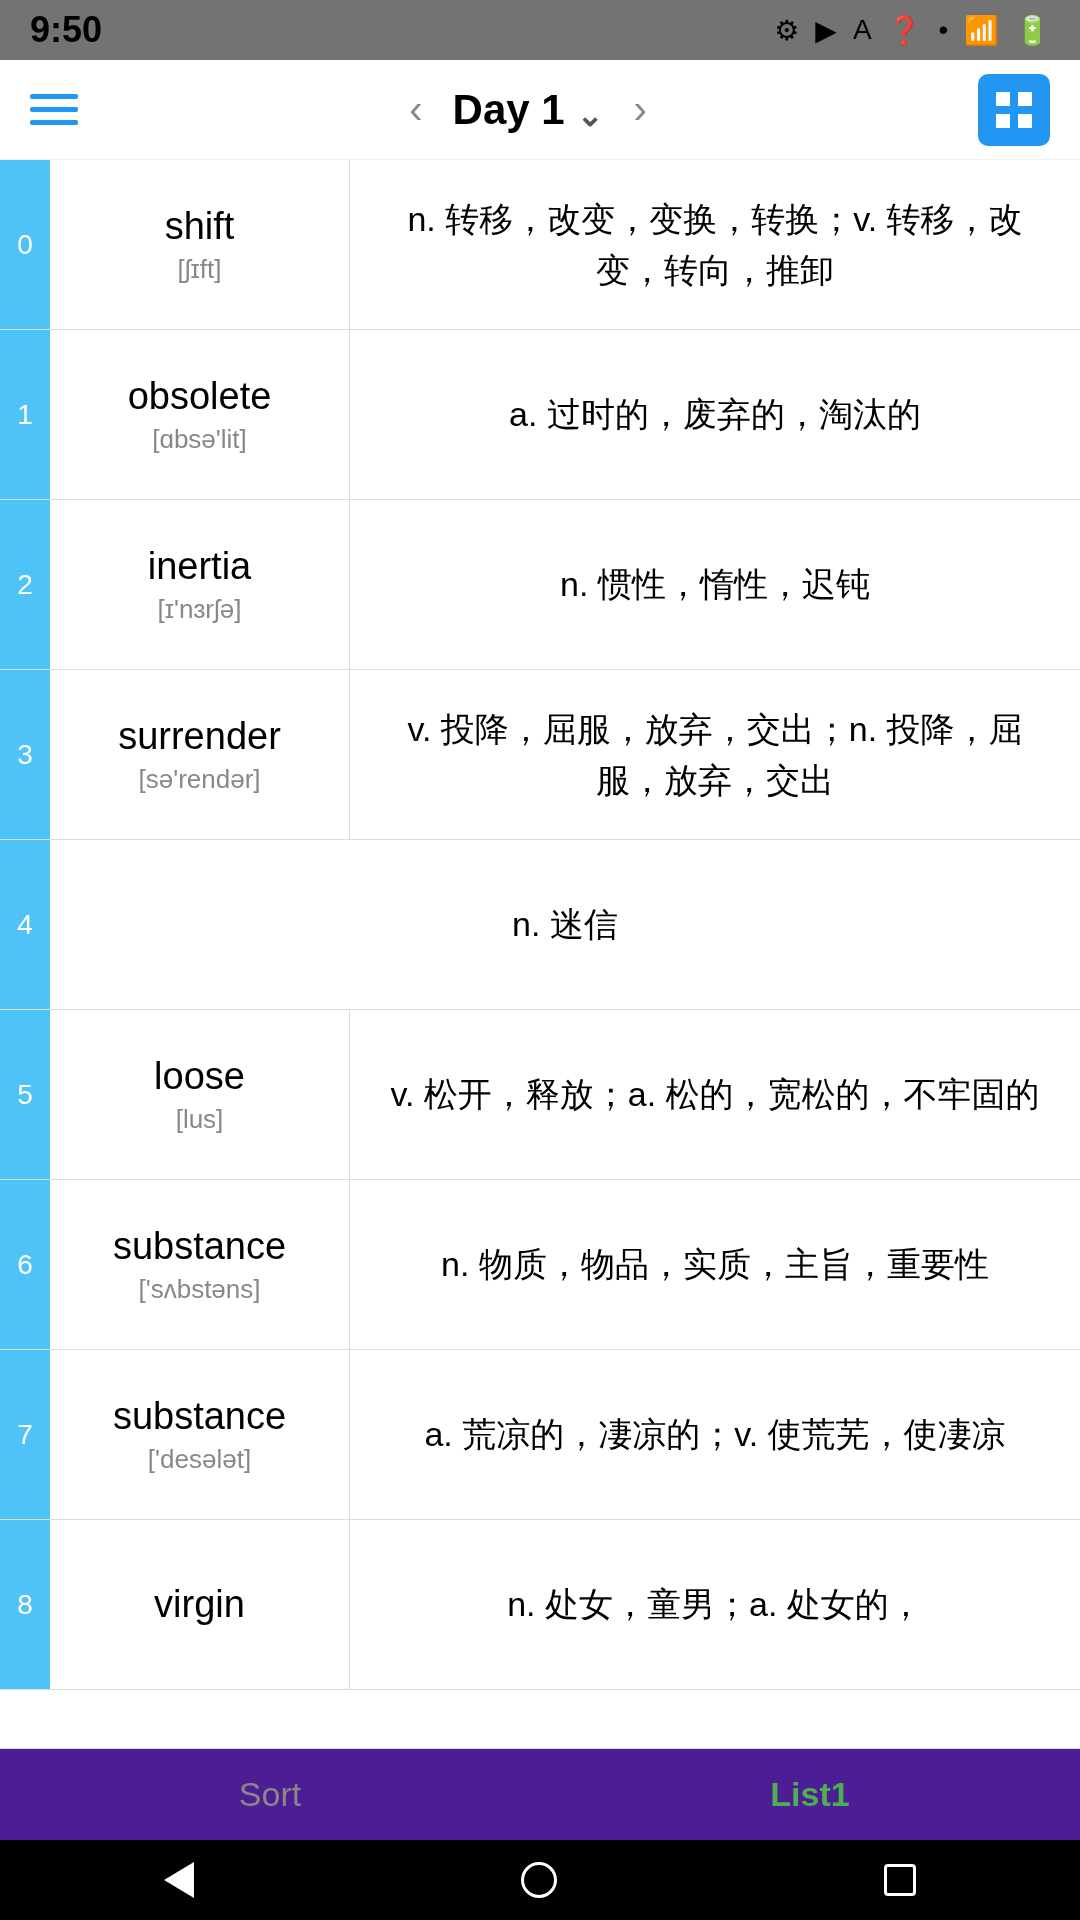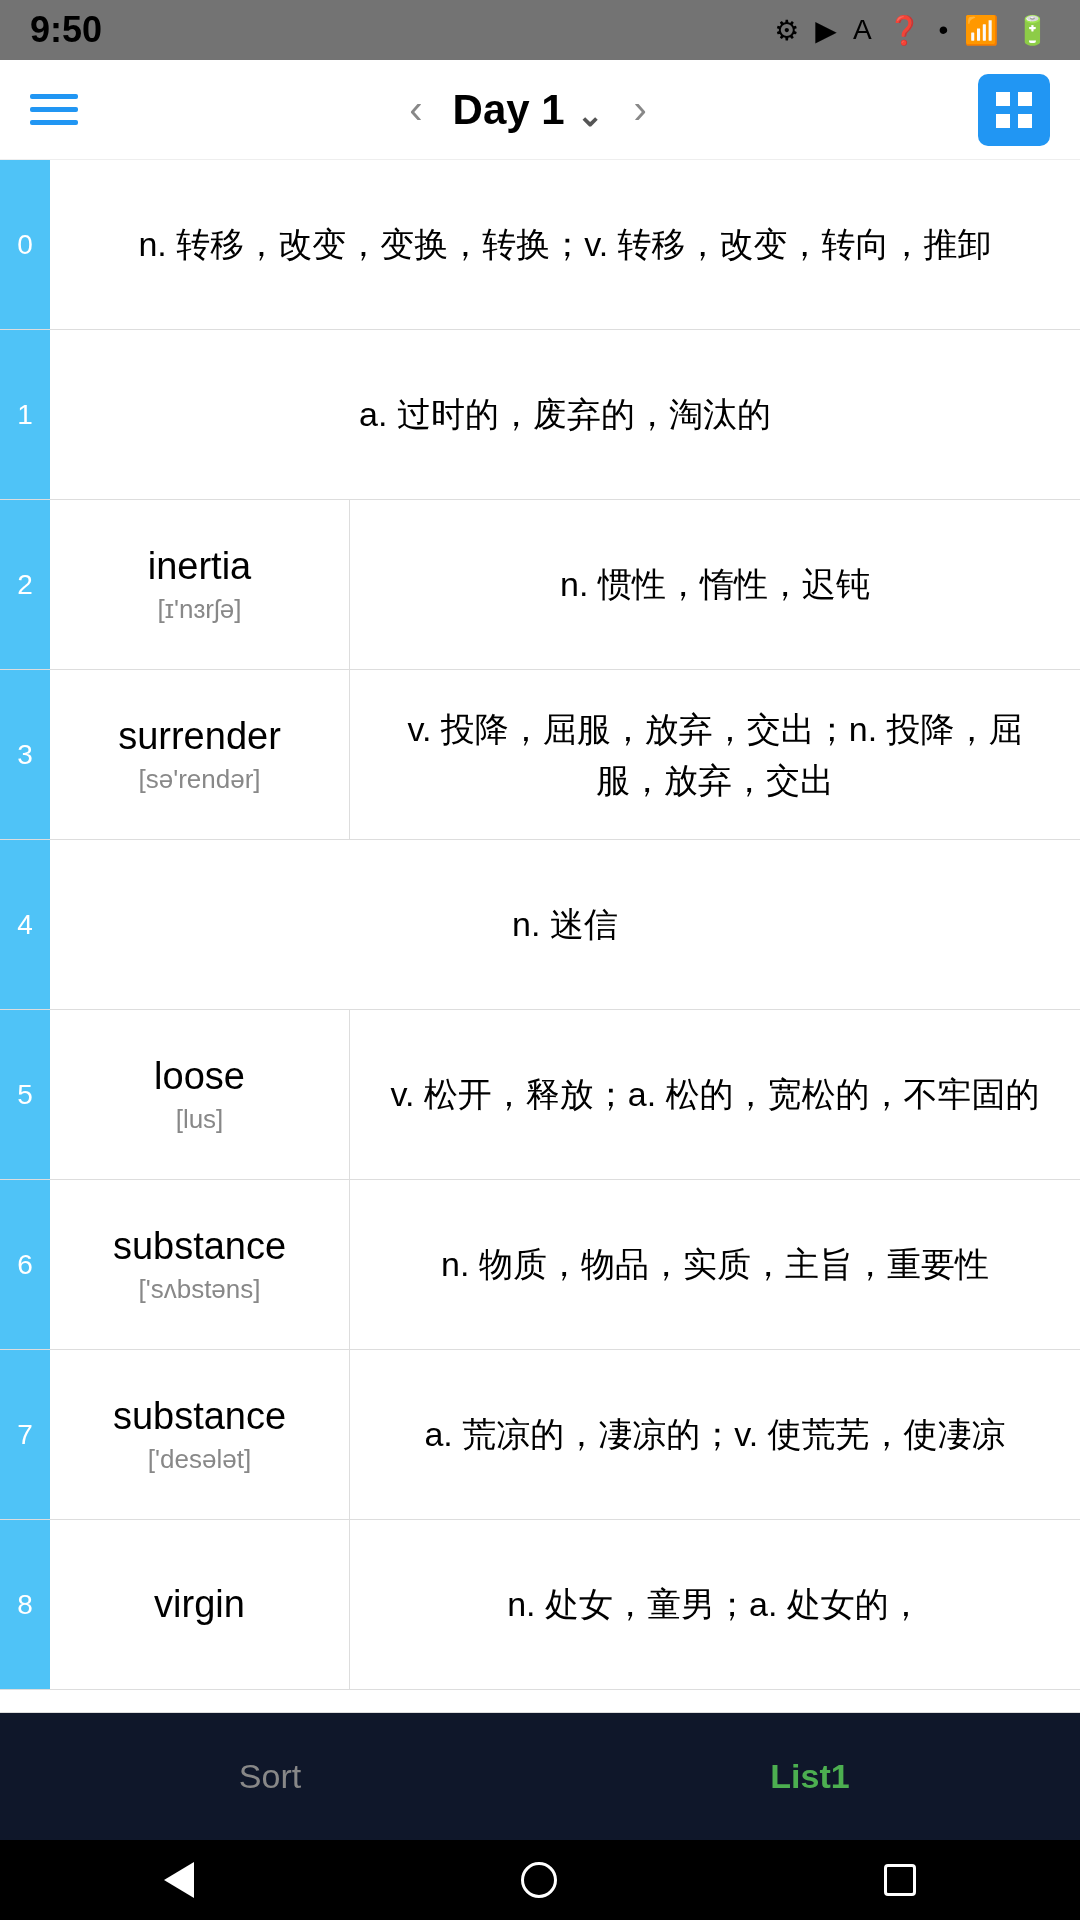--- a/index.html
+++ b/index.html
@@ -161,22 +161,22 @@
       line-height: 1.5;
       text-align: center;
     }
 
     
     .bottom-tab-bar {
       position: absolute;
       bottom: 80px;
       left: 0;
       right: 0;
-      height: 128px;
-      background: #0f172a;
+      height: 92px;
+      background: #4c1d95;
       display: flex;
       border-top: 1px solid #ddd;
     }
 
     .tab-item {
       flex: 1;
       display: flex;
       align-items: center;
       justify-content: center;
       font-size: 34px;
@@ -279,25 +279,33 @@
       <rect x="3" y="14" width="7" height="7"></rect>
       <rect x="14" y="14" width="7" height="7"></rect>
     </svg>
   </div>
 </div>
 
 <div class="word-list">
 
   <div class="word-row">
     <div class="row-index">0</div>
+    <div class="word-col">
+      <span class="word-text">shift</span>
+      <span class="word-phonetic">[ʃɪft]</span>
+    </div>
     <div class="definition-col">n. 转移，改变，变换，转换；v. 转移，改变，转向，推卸</div>
   </div>
 
   <div class="word-row">
     <div class="row-index">1</div>
+    <div class="word-col">
+      <span class="word-text">obsolete</span>
+      <span class="word-phonetic">[ɑbsə'lit]</span>
+    </div>
     <div class="definition-col">a. 过时的，废弃的，淘汰的</div>
   </div>
 
   <div class="word-row">
     <div class="row-index">2</div>
     <div class="word-col">
       <span class="word-text">inertia</span>
       <span class="word-phonetic">[ɪ'nɜrʃə]</span>
     </div>
     <div class="definition-col">n. 惯性，惰性，迟钝</div>

